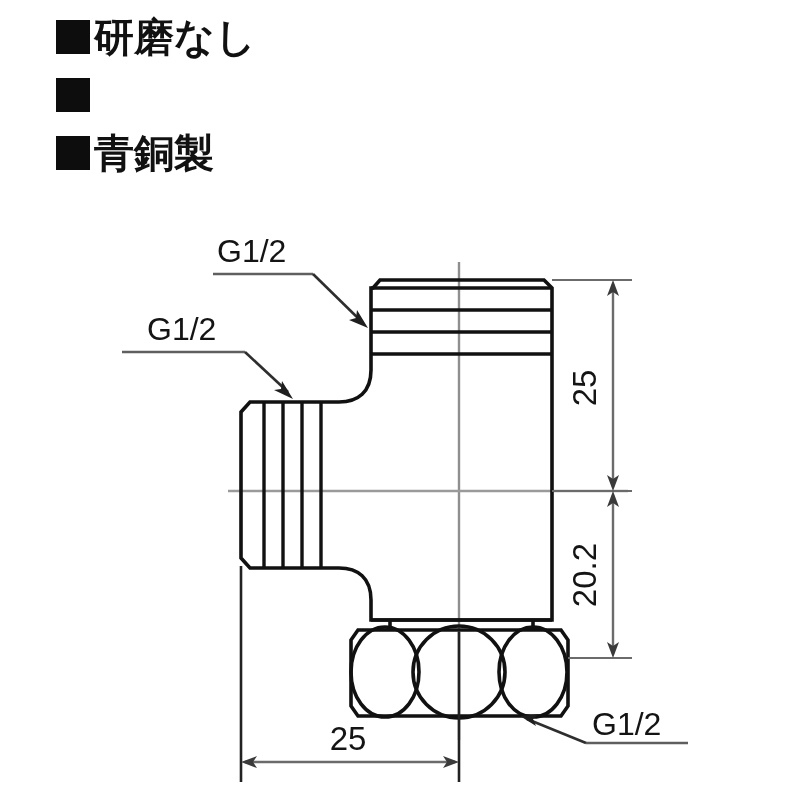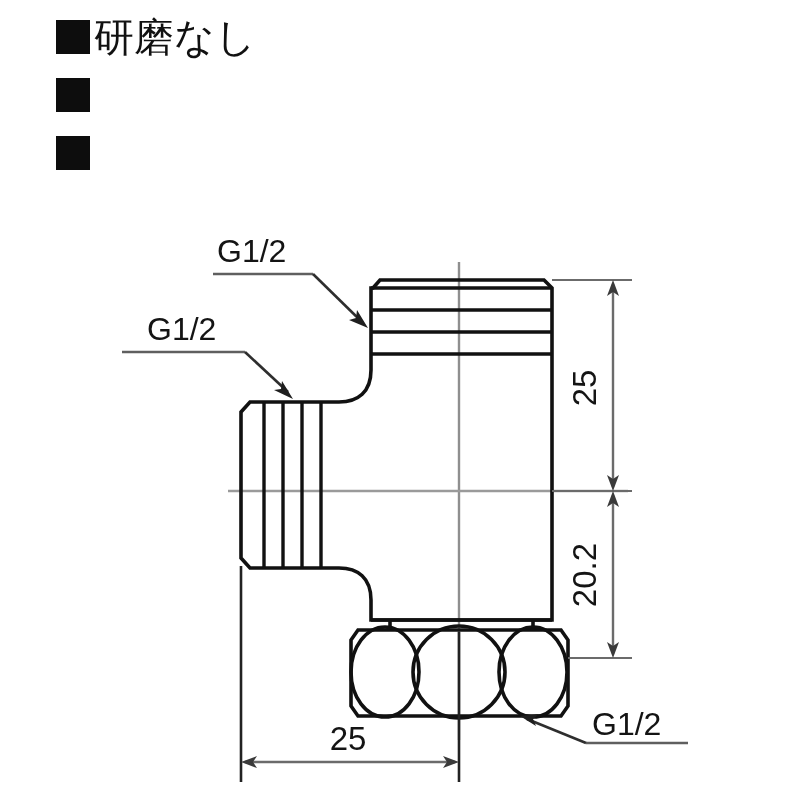--- a/index.html
+++ b/index.html
@@ -37,21 +37,21 @@
     height: 34px;
     background: #0d0d0d;
     flex: 0 0 auto;
     margin-right: 4px;
   }
   .spec-text {
     font-size: 40px;
     line-height: 1;
     color: #111111;
     font-family: "DejaVu Sans", "Liberation Sans", sans-serif;
-    font-weight: 400;
+    font-weight: 700;
     letter-spacing: 0px;
     white-space: nowrap;
   }
   .dim-text {
     font-family: "Liberation Sans", sans-serif;
     font-size: 33px;
     fill: #141414;
   }
   .label-text {
     font-family: "Liberation Sans", sans-serif;
@@ -66,20 +66,21 @@
 <div class="spec-list">
   <div class="spec-row">
     <span class="spec-bullet"></span>
     <span class="spec-text">研磨なし</span>
   </div>
   <div class="spec-row">
     <span class="spec-bullet"></span>
   </div>
   <div class="spec-row">
     <span class="spec-bullet"></span>
+    <span class="spec-text">青銅製</span>
   </div>
 </div>
 
 <svg id="canvas" viewBox="0 0 800 800">
 
   <g>
     <line x1="459" y1="262" x2="459" y2="740" stroke="#8f8f8f" stroke-width="2.4"></line>
     <line x1="228" y1="491" x2="628" y2="491" stroke="#9a9a9a" stroke-width="2.6"></line>
   </g>
 

